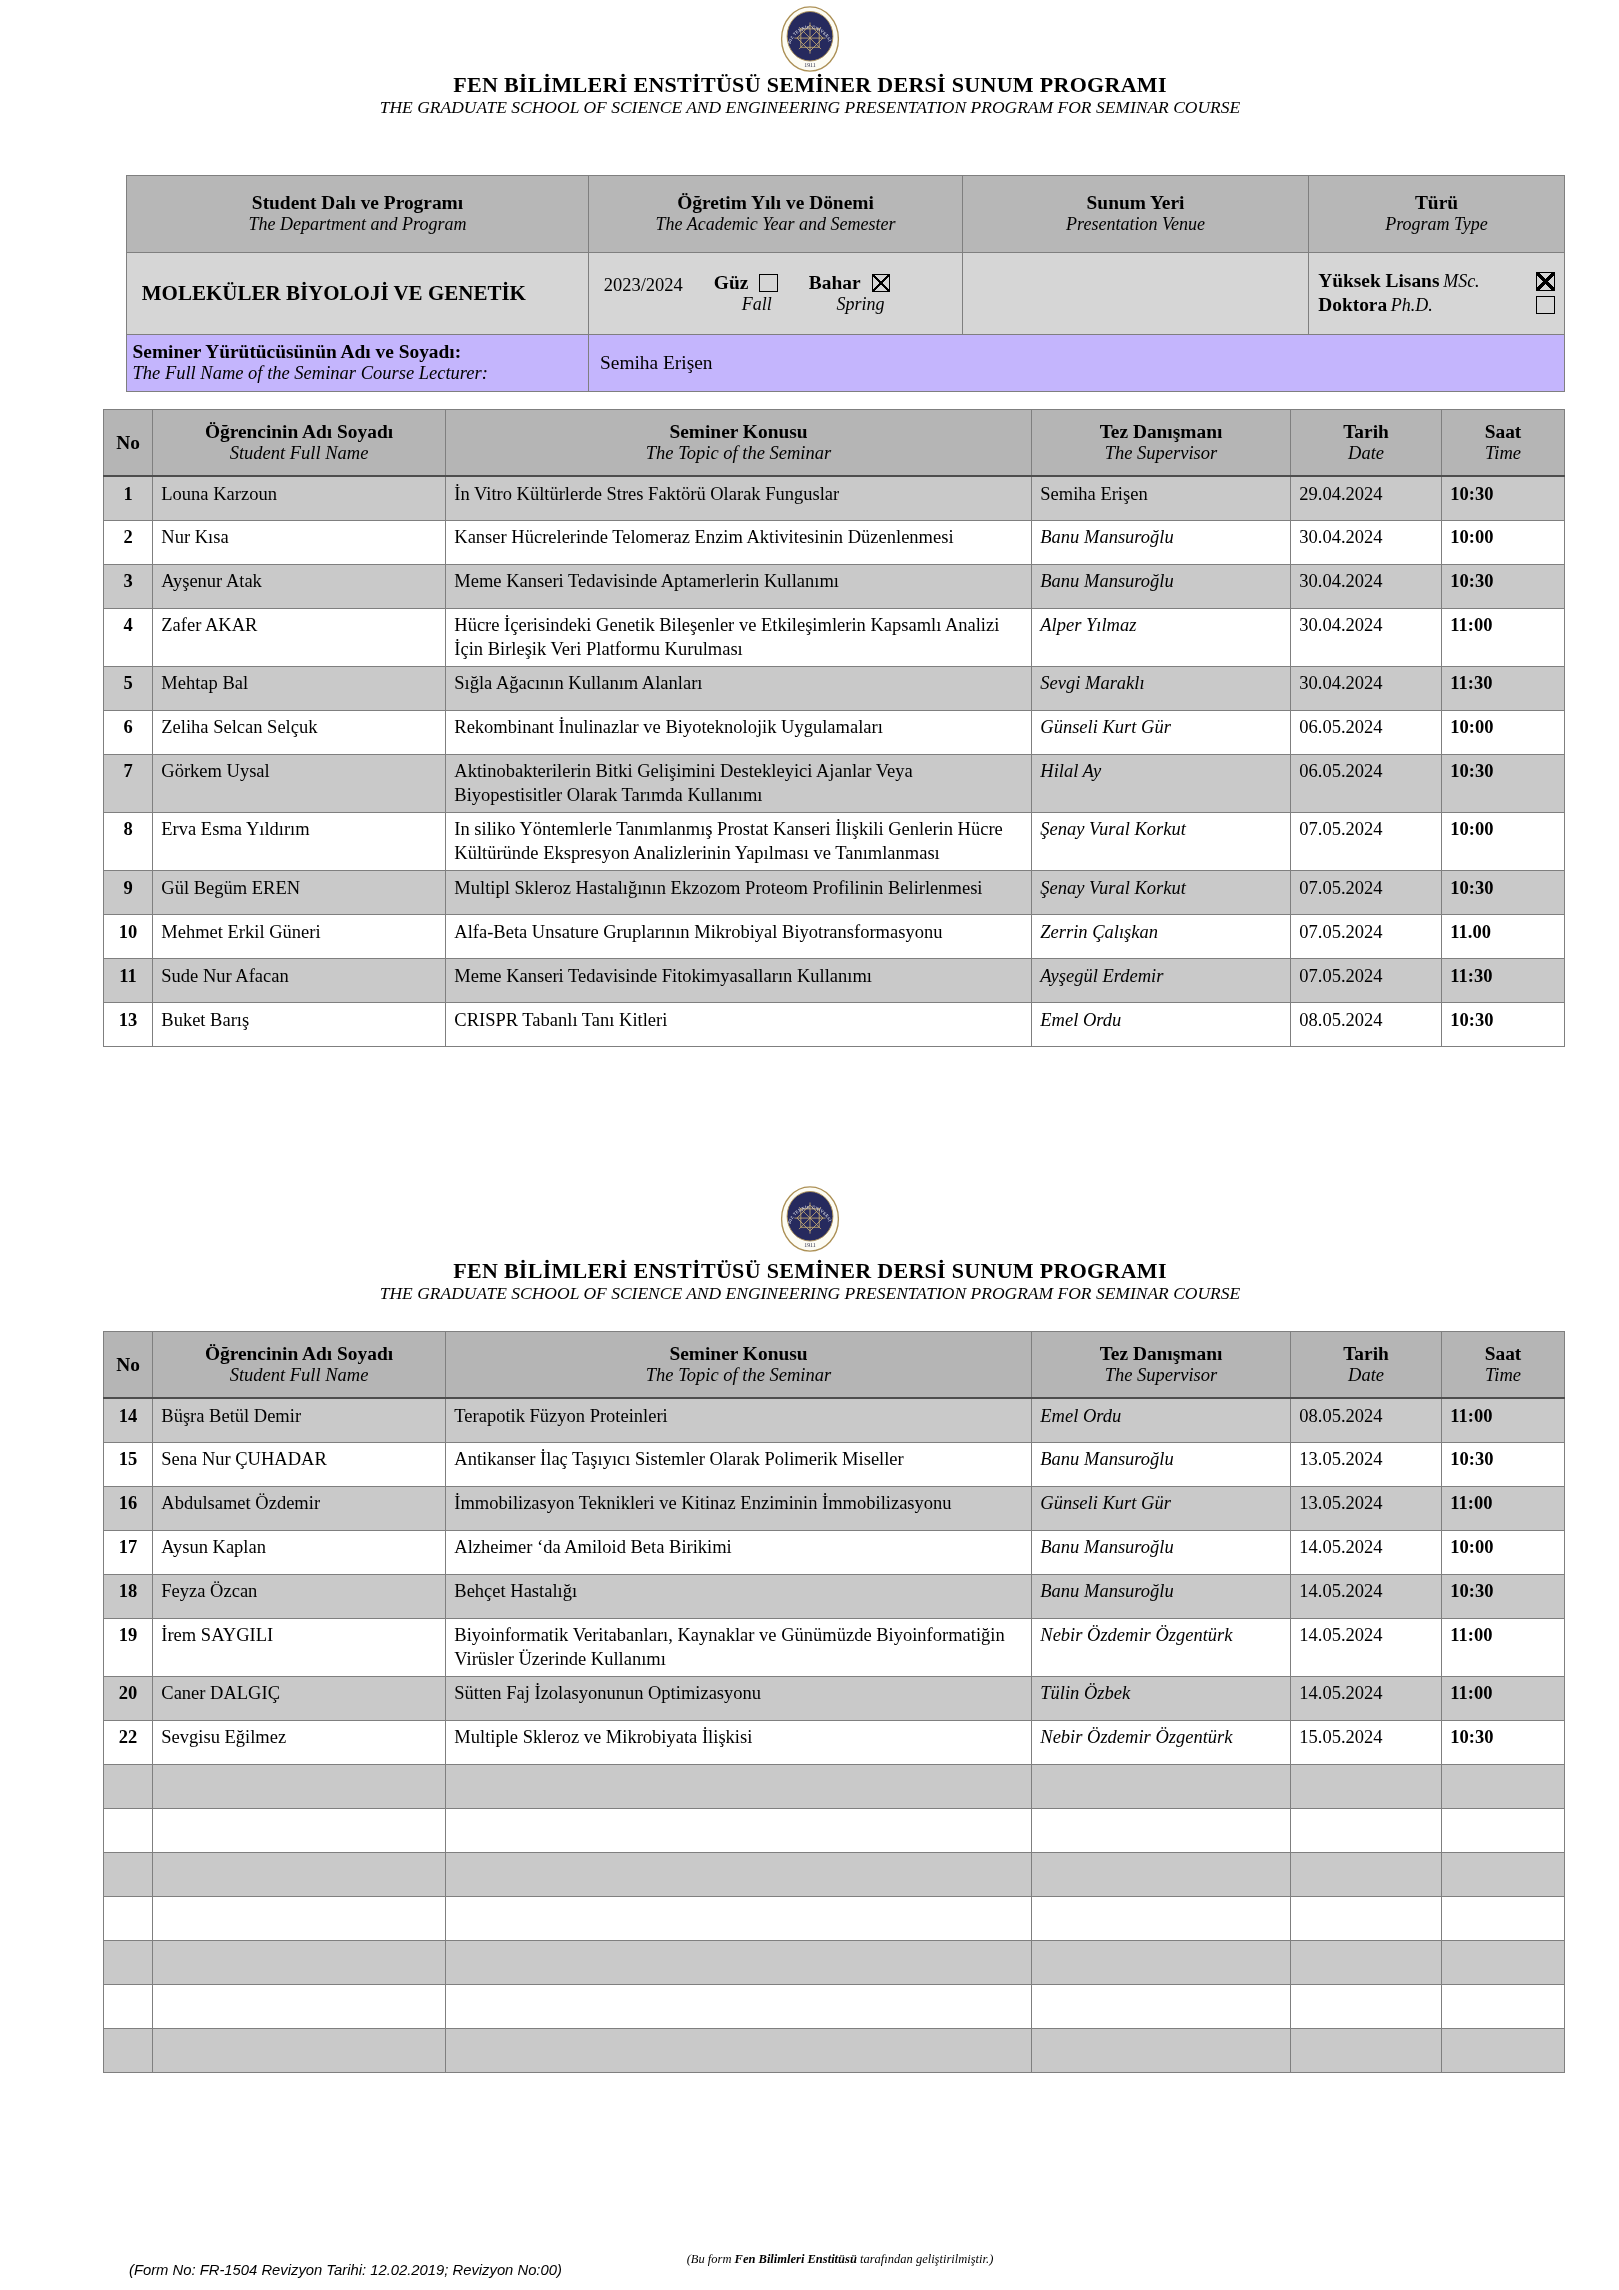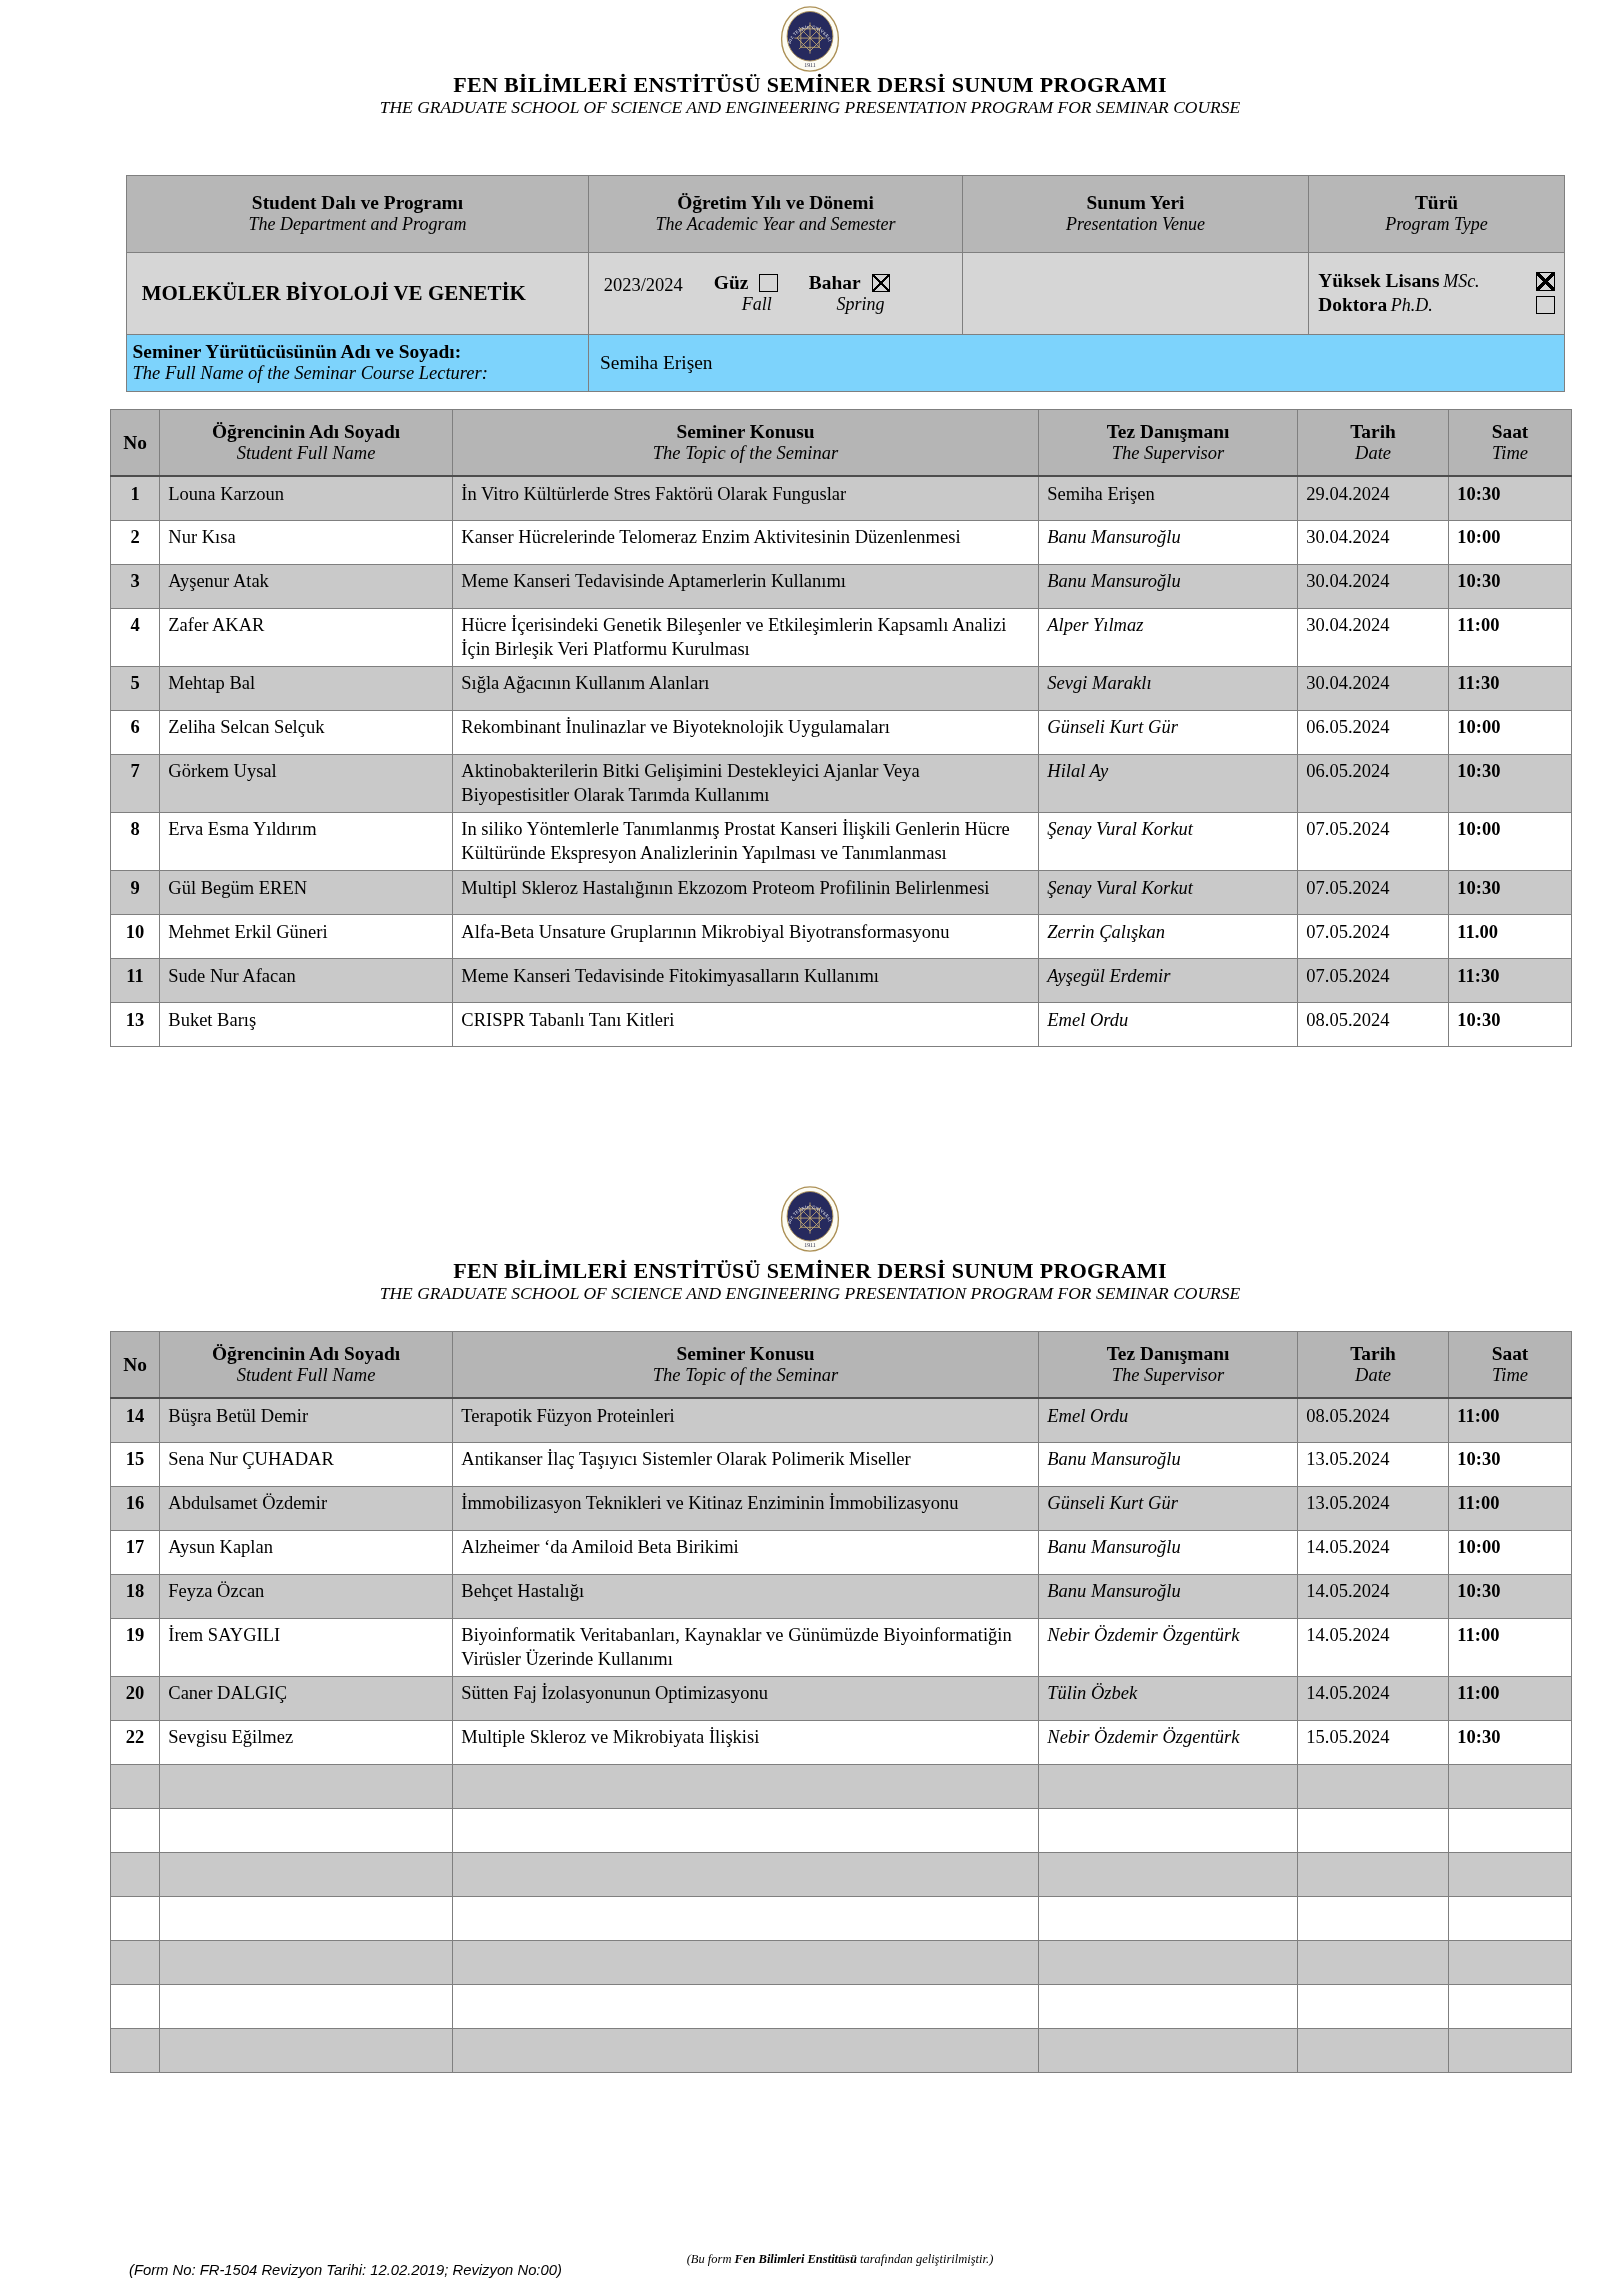--- a/index.html
+++ b/index.html
@@ -15,21 +15,21 @@
   .p2 .doc-title{top:113px;}
   .doc-subtitle{position:absolute;left:0;width:100%;text-align:center;font-style:italic;font-size:17.5px;}
   .p1 .doc-subtitle{top:97px;}
   .p2 .doc-subtitle{top:138px;}
 
   
   .info-table{position:absolute;left:126px;top:175px;width:1438px;border-collapse:collapse;table-layout:fixed;border:1.8px solid #595959;}
   .info-table td{border:0.9px solid #7f7f7f;padding:1.8px 5.5px;vertical-align:middle;}
   .info-table .hrow td{background:#b7b7b7;text-align:center;height:72px;}
   .info-table .vrow td{background:#d6d6d6;height:74px;}
-  .info-table .lrow td{background:#7dd3fc;height:52px;}
+  .info-table .lrow td{background:#c4b5fd;height:52px;}
   .lbl-tr{font-weight:bold;font-size:19.4px;}
   .lbl-en{font-style:italic;font-size:18px;}
   .dept-cell{font-weight:bold;font-size:21px;padding-left:14.8px !important;}
   .year-wrap{display:flex;align-items:flex-start;gap:31px;padding-left:9.2px;font-size:18.5px;}
   .year-val{padding-top:2.8px;}
   .sem-opt{display:inline-flex;flex-direction:column;align-items:center;}
   .sem-top{display:inline-flex;align-items:center;gap:11px;font-weight:bold;font-size:19.4px;}
   .sem-sub{font-style:italic;font-size:18px;margin-left:22px;}
   .ptype-cell{padding:3.7px 9.2px !important;}
   .ptype{display:flex;justify-content:space-between;align-items:center;margin:1.8px 0;}
@@ -38,21 +38,21 @@
   .lect-lbl-tr{font-weight:bold;font-size:19.4px;}
   .lect-lbl-en{font-style:italic;font-size:18.5px;}
   .lect-name{font-size:19.4px;padding-left:11px !important;}
 
   .cb{display:inline-block;width:18.5px;height:18.5px;border:1.8px solid #000;box-sizing:border-box;}
   .cb.checked{background-image:
      linear-gradient(45deg,transparent 44%,#000 44%,#000 56%,transparent 56%),
      linear-gradient(135deg,transparent 44%,#000 44%,#000 56%,transparent 56%);}
 
   
-  .main-table{position:absolute;left:110px;width:1461px;border-collapse:collapse;table-layout:fixed;border:1.8px solid #4d4d4d;}
+  .main-table{position:absolute;left:103px;width:1461px;border-collapse:collapse;table-layout:fixed;border:1.8px solid #4d4d4d;}
   .p1 .main-table{top:409px;}
   .p2 .main-table{top:186px;}
   .main-table th,.main-table td{border:0.9px solid #7f7f7f;}
   .main-table thead th{background:#b5b5b5;border-bottom:2.8px solid #4d4d4d;height:63px;text-align:center;vertical-align:middle;font-weight:normal;}
   .hd-tr{font-weight:bold;font-size:19.4px;display:block;}
   .hd-en{font-style:italic;font-size:18.5px;display:block;}
   .main-table tbody td{vertical-align:top;padding:4.6px 8.3px;font-size:18.5px;line-height:24px;}
   .main-table tbody tr{height:44px;}
   .main-table tbody tr:nth-child(odd){background:#c9c9c9;}
   .c-no{text-align:center;font-weight:bold;padding:4.6px 1.8px !important;}

